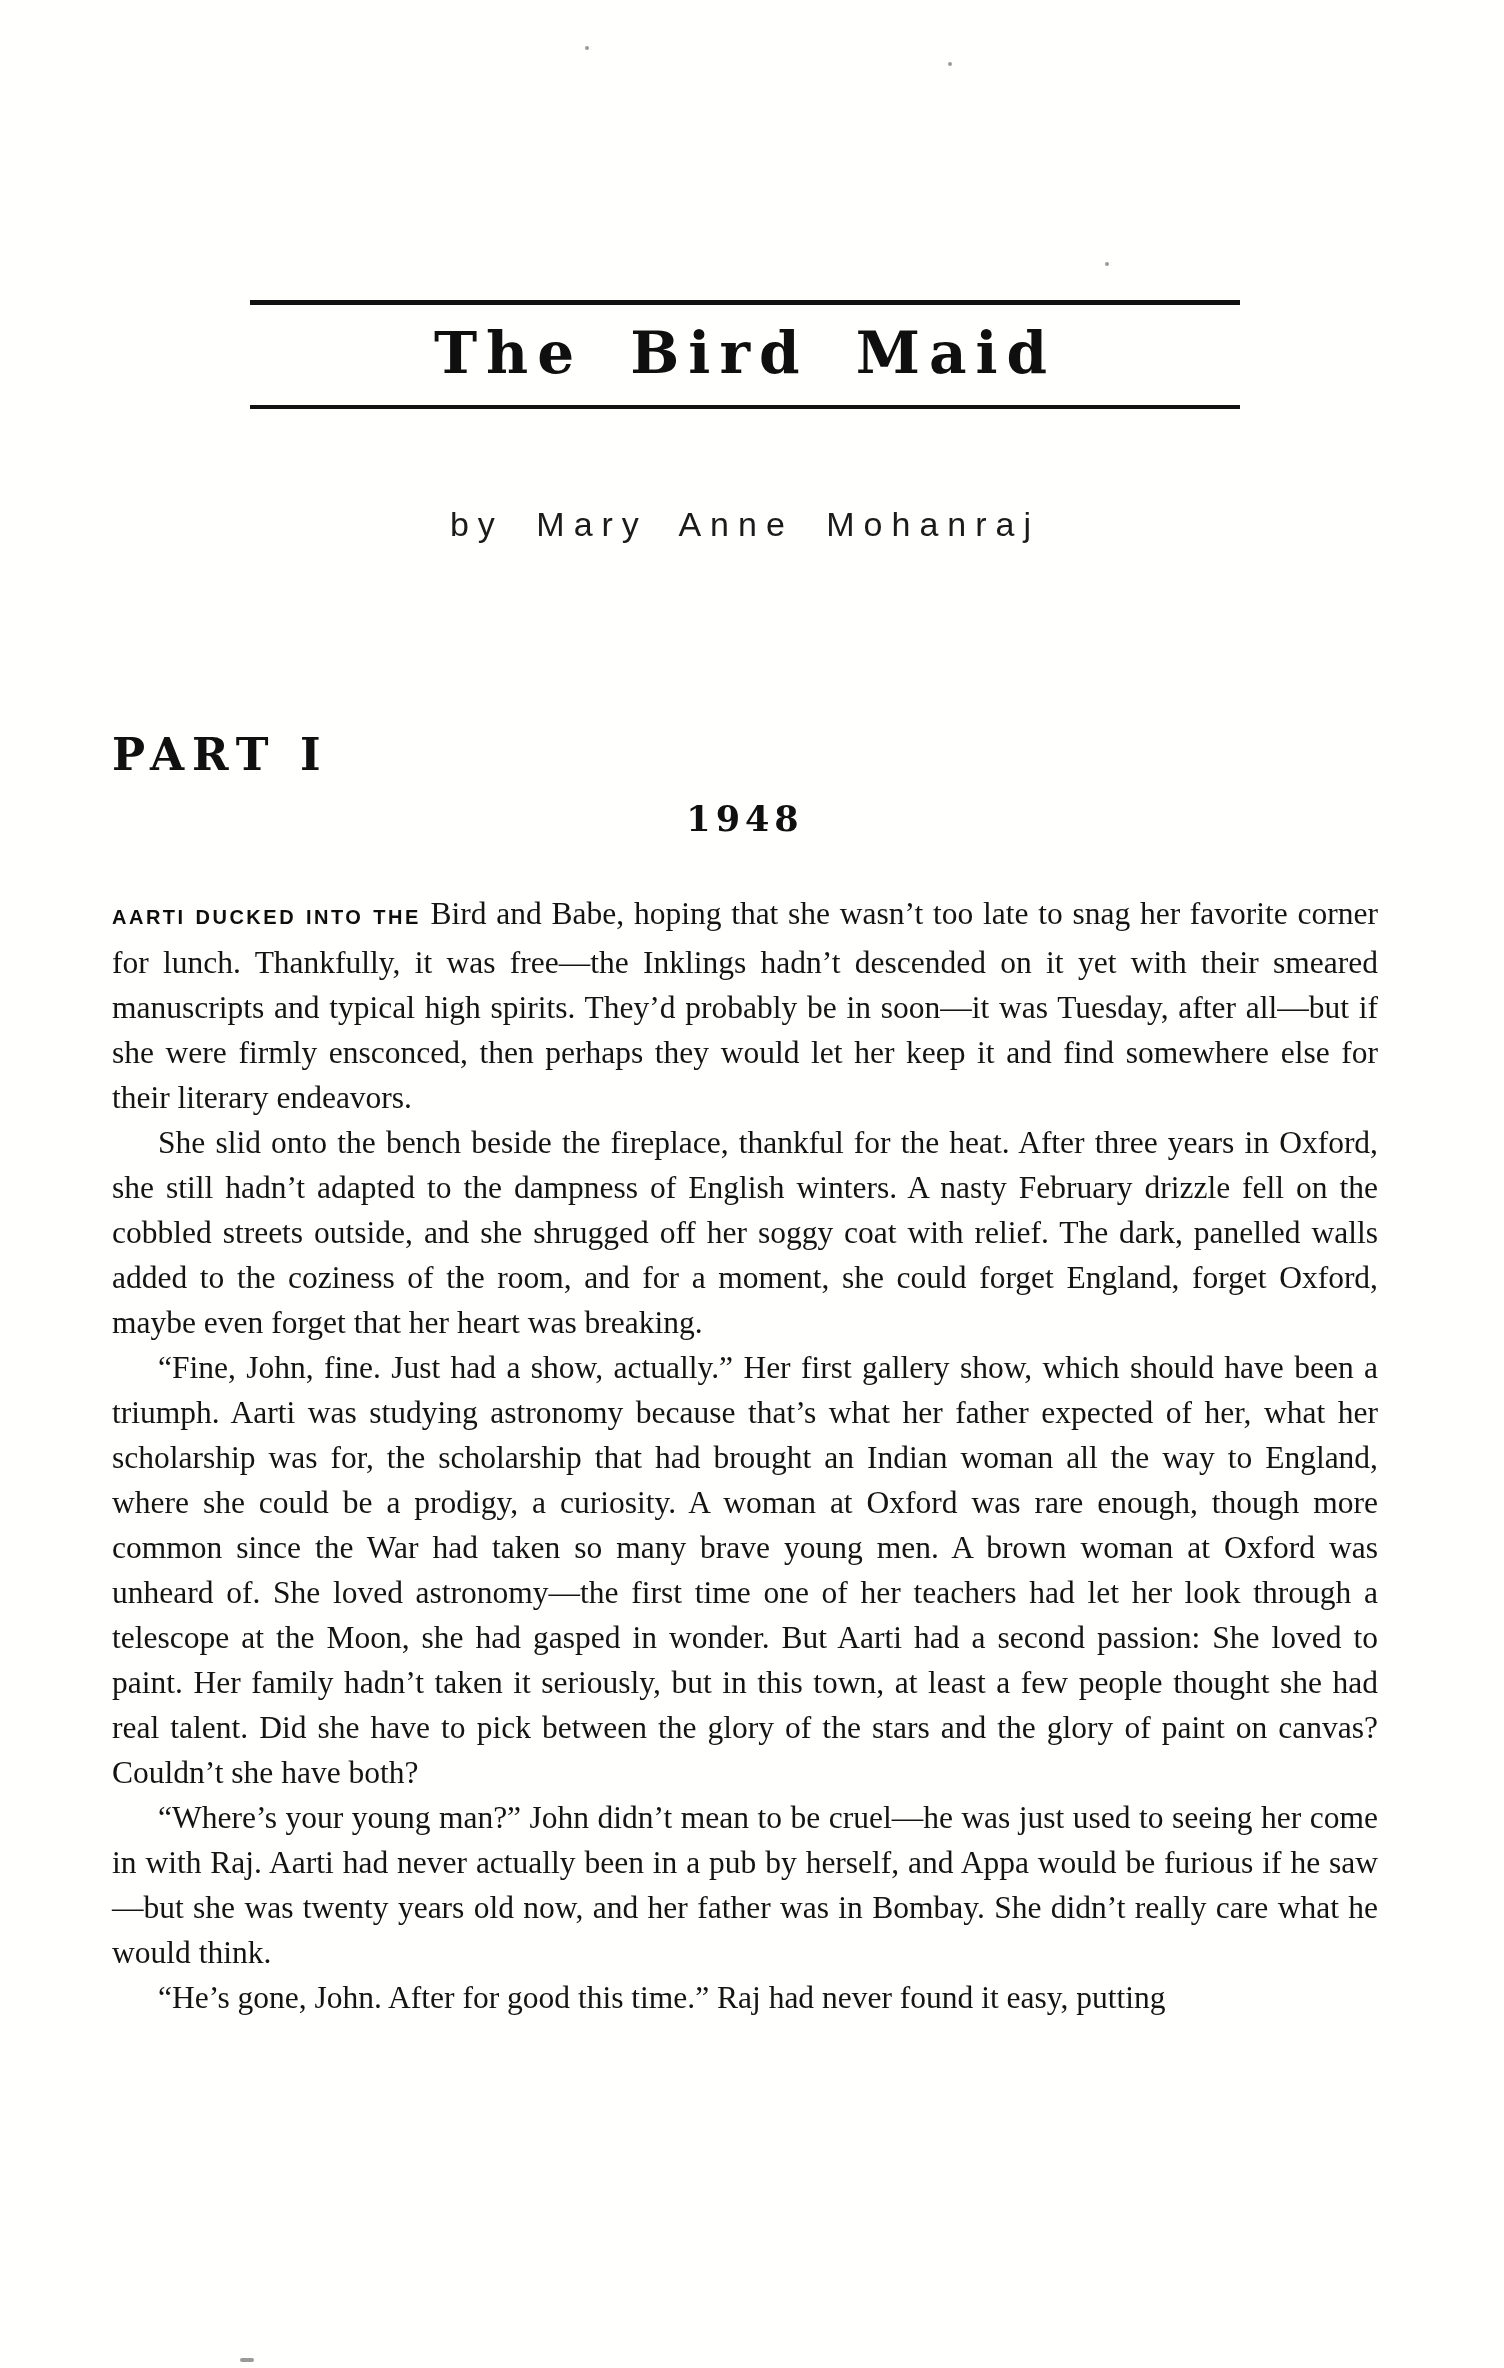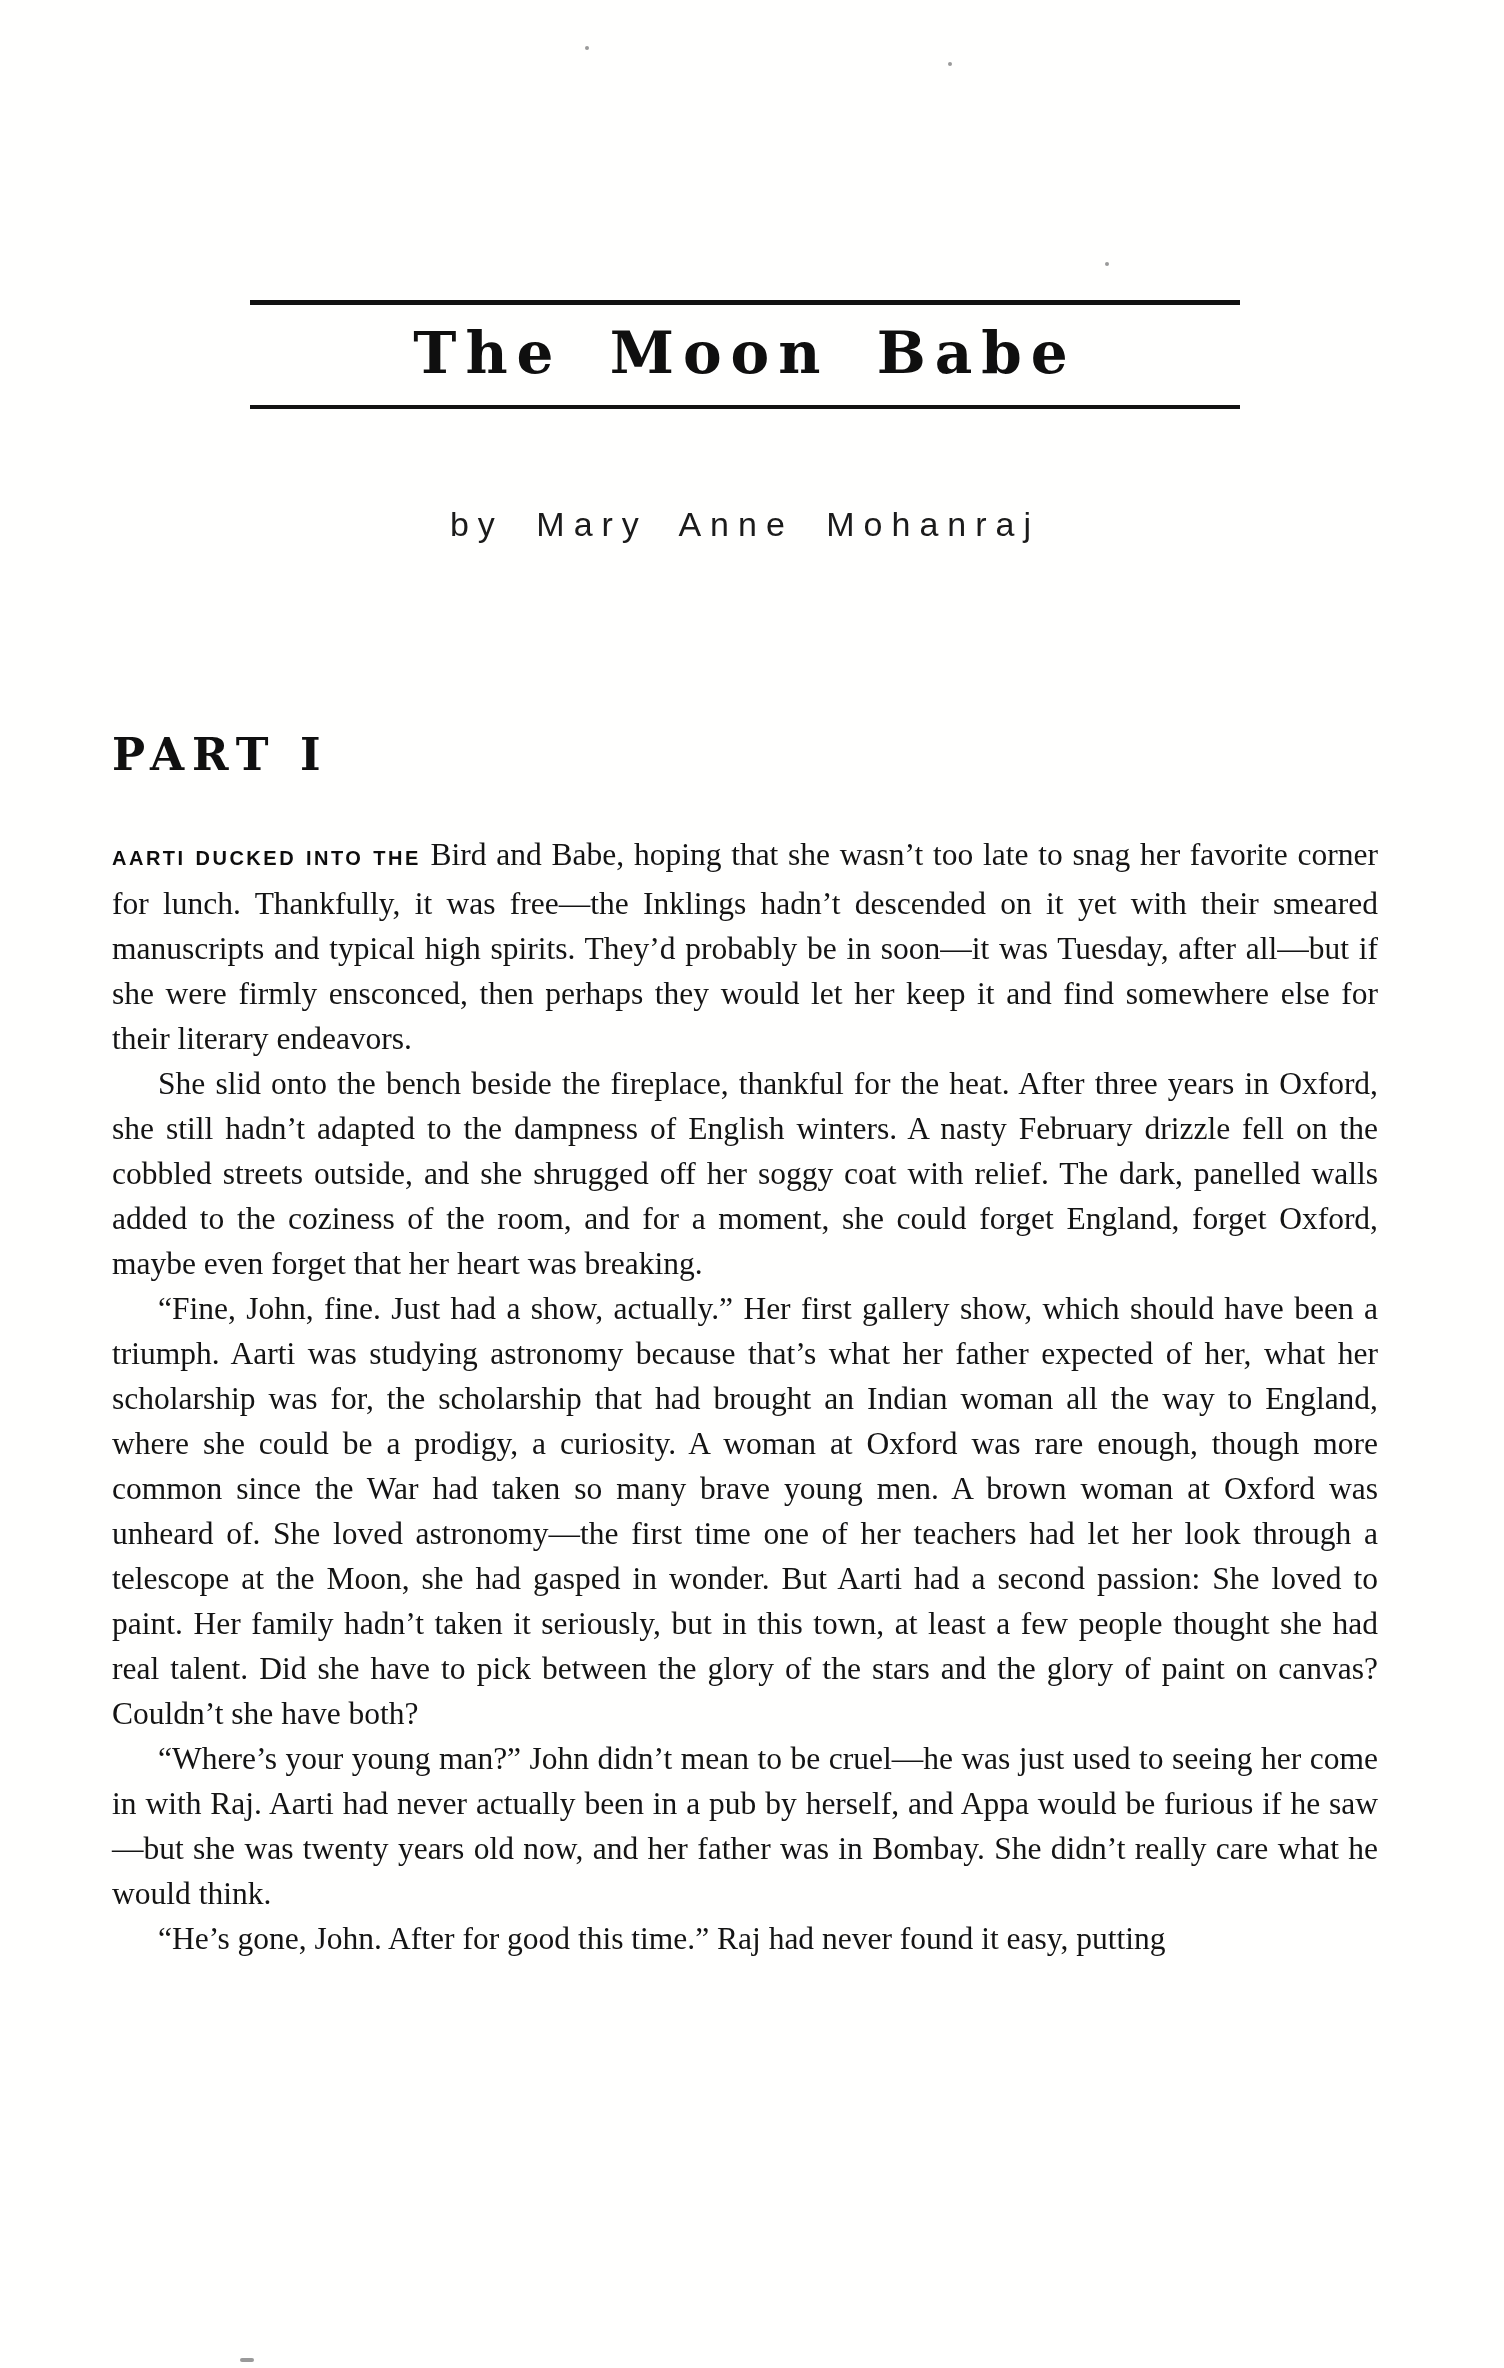--- a/index.html
+++ b/index.html
@@ -101,27 +101,28 @@
   }
 </style>
 </head>
 <body>
 
 <div class="page">
   <div class="content">
 
     <div class="title-block">
       <hr class="rule rule-top">
-      <h1 class="title">The Moon Babe</h1>
+      <h1 class="title">The Bird Maid</h1>
       <hr class="rule rule-bottom">
     </div>
 
     <div class="byline">by Mary Anne Mohanraj</div>
 
     <div class="part-heading">PART I</div>
+    <div class="year-heading">1948</div>
 
     <div class="story-body">
       <p class="para"><span class="lead-in">AARTI DUCKED INTO THE</span><span> Bird and Babe, hoping that she wasn’t too late to snag her favorite corner for lunch. Thankfully, it was free—the Inklings hadn’t descended on it yet with their smeared manuscripts and typical high spirits. They’d probably be in soon—it was Tuesday, after all—but if she were firmly ensconced, then perhaps they would let her keep it and find somewhere else for their literary endeavors.</span></p>
       <p class="para indent">She slid onto the bench beside the fireplace, thankful for the heat. After three years in Oxford, she still hadn’t adapted to the dampness of English winters. A nasty February drizzle fell on the cobbled streets outside, and she shrugged off her soggy coat with relief. The dark, panelled walls added to the coziness of the room, and for a moment, she could forget England, forget Oxford, maybe even forget that her heart was breaking.</p>
       <p class="para indent">“Fine, John, fine. Just had a show, actually.” Her first gallery show, which should have been a triumph. Aarti was studying astronomy because that’s what her father expected of her, what her scholarship was for, the scholarship that had brought an Indian woman all the way to England, where she could be a prodigy, a curiosity. A woman at Oxford was rare enough, though more common since the War had taken so many brave young men. A brown woman at Oxford was unheard of. She loved astronomy—the first time one of her teachers had let her look through a telescope at the Moon, she had gasped in wonder. But Aarti had a second passion: She loved to paint. Her family hadn’t taken it seriously, but in this town, at least a few people thought she had real talent. Did she have to pick between the glory of the stars and the glory of paint on canvas? Couldn’t she have both?</p>
       <p class="para indent">“Where’s your young man?” John didn’t mean to be cruel—he was just used to seeing her come in with Raj. Aarti had never actually been in a pub by herself, and Appa would be furious if he saw—but she was twenty years old now, and her father was in Bombay. She didn’t really care what he would think.</p>
       <p class="para indent">“He’s gone, John. After for good this time.” Raj had never found it easy, putting</p>
     </div>
 
   </div>

